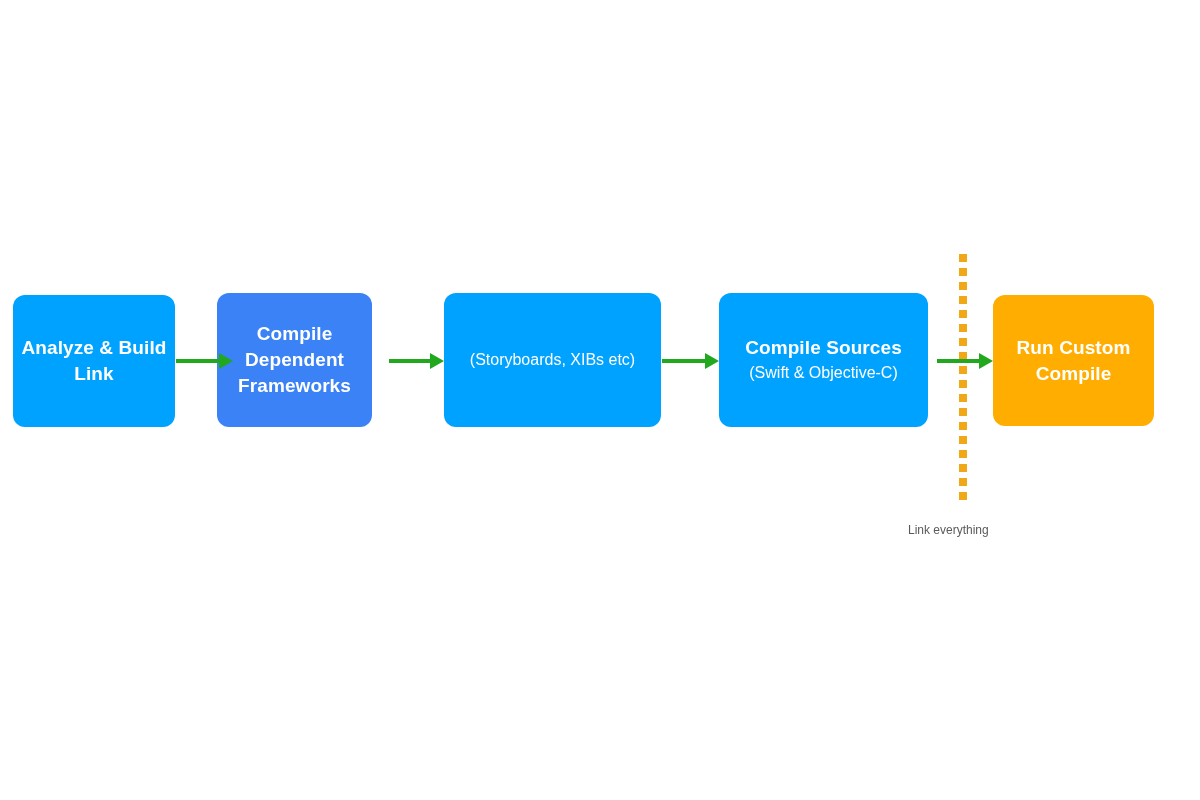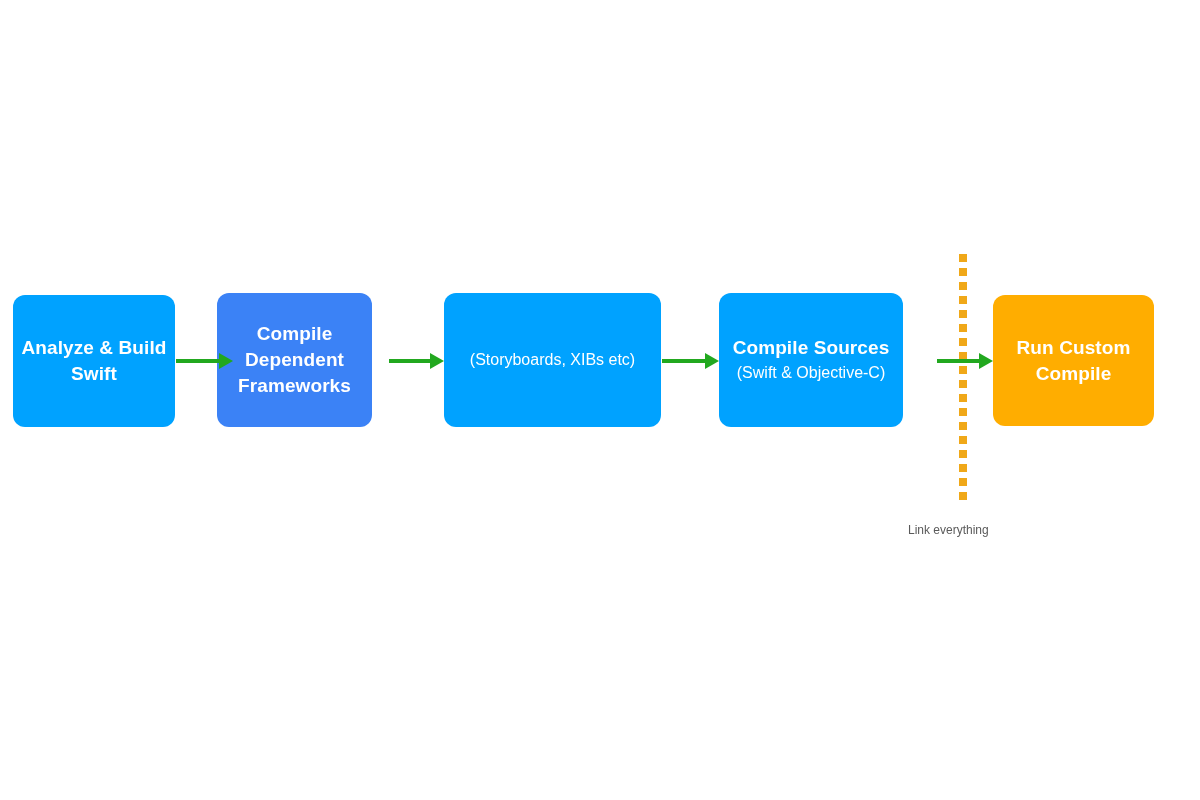--- a/index.html
+++ b/index.html
@@ -106,31 +106,31 @@
       <div class="dash" style="background: rgb(240, 168, 24);"></div>
       <div class="dash" style="background: rgb(240, 168, 24);"></div>
       <div class="dash" style="background: rgb(240, 168, 24);"></div>
       <div class="dash" style="background: rgb(240, 168, 24);"></div>
     </div>
   <div class="divider-label" id="divider-label" style="left: 908px; top: 521px; color: rgb(90, 90, 90);">Link everything</div>
 
   <div id="nodes-layer">
       <div class="node wrap" style="left: 13px; top: 295px; width: 162px; height: 132px; background: rgb(0, 162, 255); align-items: center;">
         <div class="line-main">Analyze &amp; Build</div>
-        <div class="line-main">Swift</div>
+        <div class="line-main">Link</div>
       </div>
       <div class="node wrap" style="left: 217px; top: 293px; width: 155px; height: 134px; background: #3b82f6;">
         <div class="line-main">Compile</div>
         <div class="line-main">Dependent</div>
         <div class="line-main">Frameworks</div>
       </div>
       <div class="node" style="left: 444px; top: 293px; width: 217px; height: 134px; background: rgb(0, 162, 255);">
         <div class="line-sub">(Storyboards, XIBs etc)</div>
       </div>
-      <div class="node" style="left: 719px; top: 293px; width: 184px; height: 134px; background: rgb(0, 162, 255);">
+      <div class="node" style="left: 719px; top: 293px; width: 209px; height: 134px; background: rgb(0, 162, 255);">
         <div class="line-main">Compile Sources</div>
         <div class="line-sub">(Swift &amp; Objective-C)</div>
       </div>
       <div class="node wrap" style="left: 993px; top: 295px; width: 161px; height: 131px; background: rgb(255, 173, 0);">
         <div class="line-main">Run Custom</div>
         <div class="line-main">Compile</div>
       </div>
     </div>
   <div id="arrows-layer">
       <svg class="arrow" width="57" height="24" viewBox="0 0 57 24" style="left: 176px; top: 349px;">

